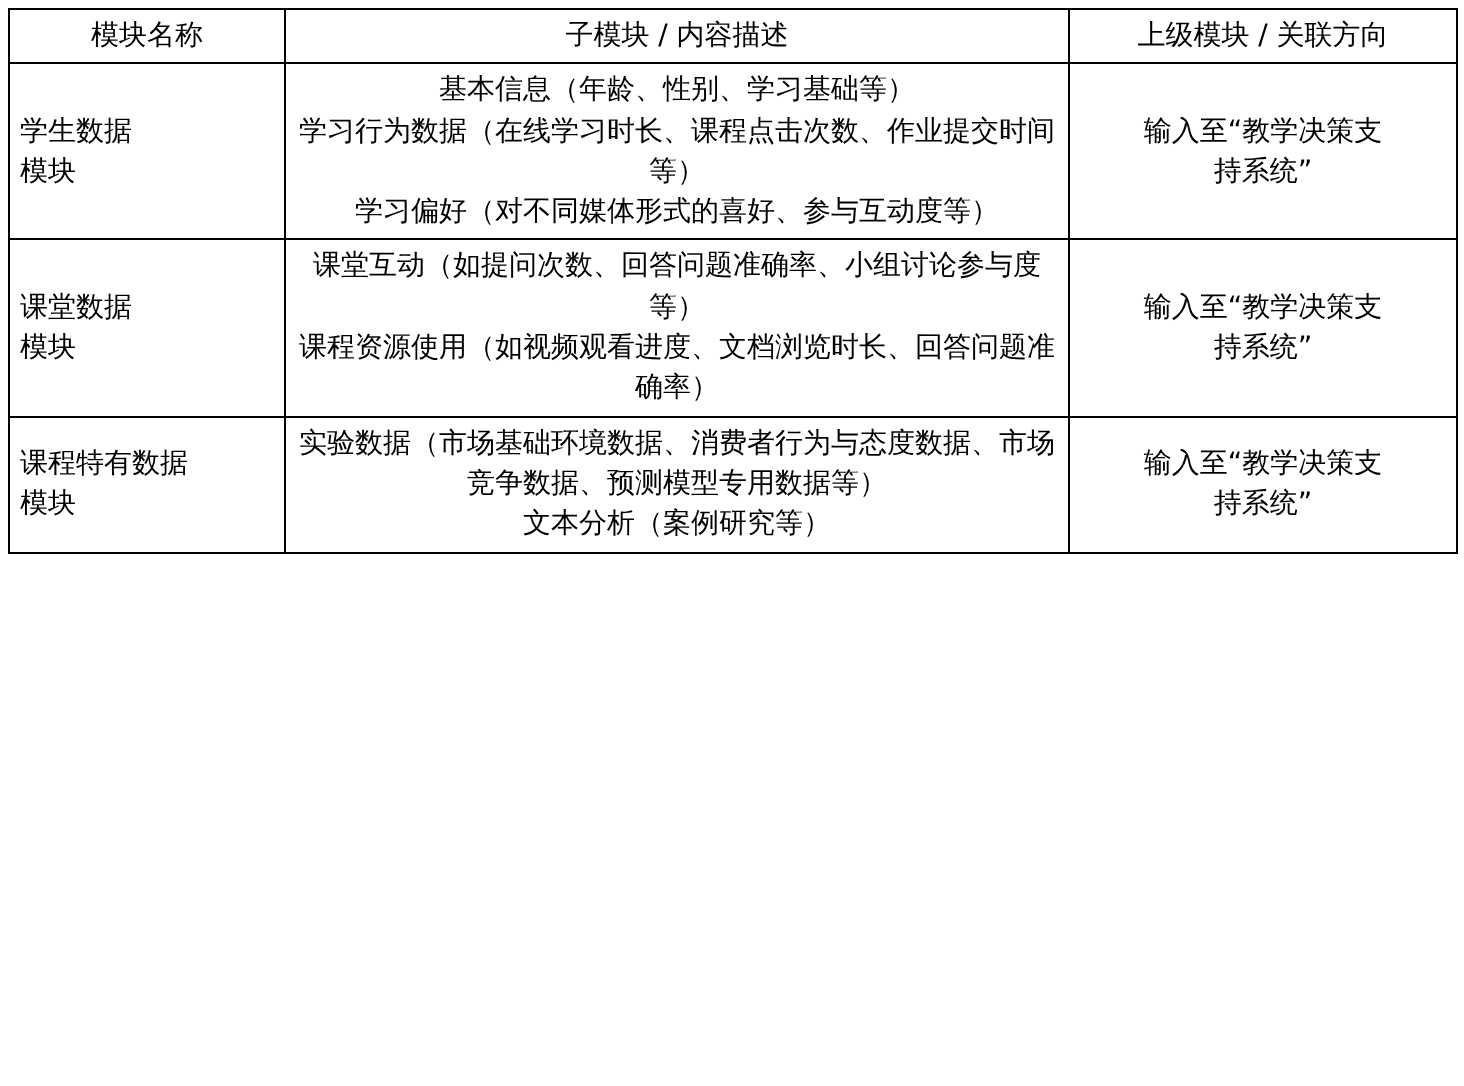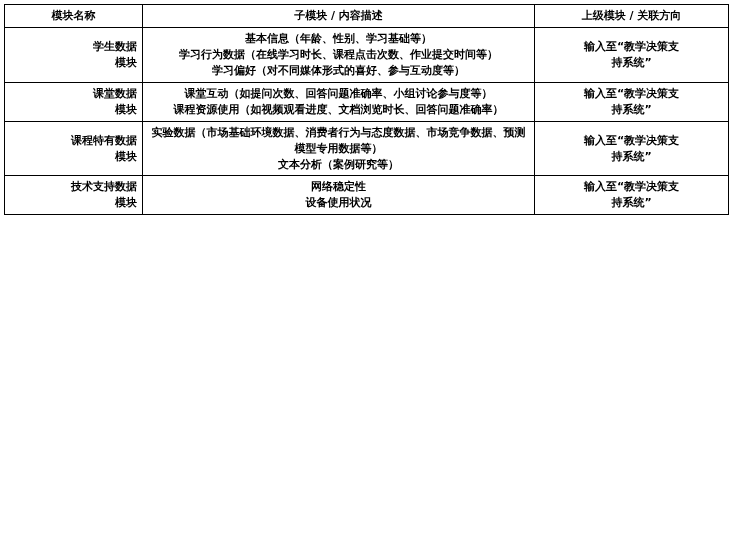--- a/index.html
+++ b/index.html
@@ -24,37 +24,37 @@
   table.data-table {
     border-collapse: collapse;
     width: 724px;
     table-layout: fixed;
     margin: 0 auto;
   }
   table.data-table td,
   table.data-table th {
     border: 1px solid #000000;
     vertical-align: middle;
-    font-weight: bold;
-    font-size: 11px;
+    font-weight: normal;
+    font-size: 14px;
     line-height: 1.45;
     padding: 3px 5px;
     box-sizing: border-box;
   }
   col.c-module { width: 138px; }
   col.c-sub    { width: 392px; }
   col.c-parent { width: 194px; }
 
   thead td {
     text-align: center;
     padding-top: 5px;
     padding-bottom: 5px;
   }
   td.cell-module {
-    text-align: right;
+    text-align: left;
   }
   td.cell-parent {
     text-align: center;
   }
   td.cell-sub {
     text-align: center;
     padding-left: 6px;
     padding-right: 4px;
   }
   td.cell-sub p {
@@ -126,32 +126,18 @@
         <td class="cell-sub">
           <p>实验数据（市场基础环境数据、消费者行为与态度数据、市场竞争数据、预测模型专用数据等）</p>
           <p>文本分析（案例研究等）</p>
         </td>
         <td class="cell-parent">
           <p>输入至“教学决策支</p>
           <p>持系统”</p>
         </td>
       </tr>
 
-      <tr>
-        <td class="cell-module">
-          <p class="nowrapline">技术支持数据</p>
-          <p>模块</p>
-        </td>
-        <td class="cell-sub">
-          <p>网络稳定性</p>
-          <p>设备使用状况</p>
-        </td>
-        <td class="cell-parent">
-          <p>输入至“教学决策支</p>
-          <p>持系统”</p>
-        </td>
-      </tr>
 
 
     </tbody>
   </table>
 
 </div>
 
 </body></html>

